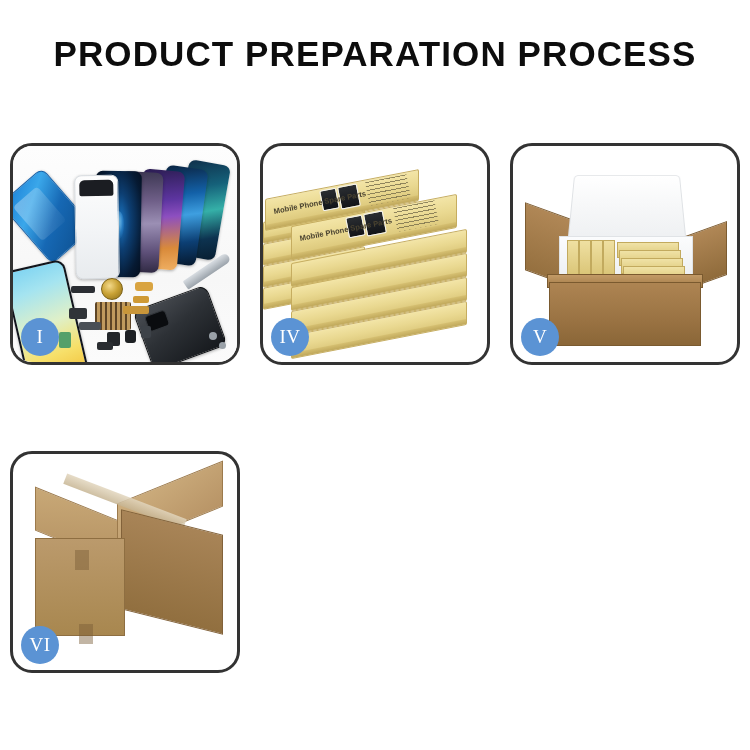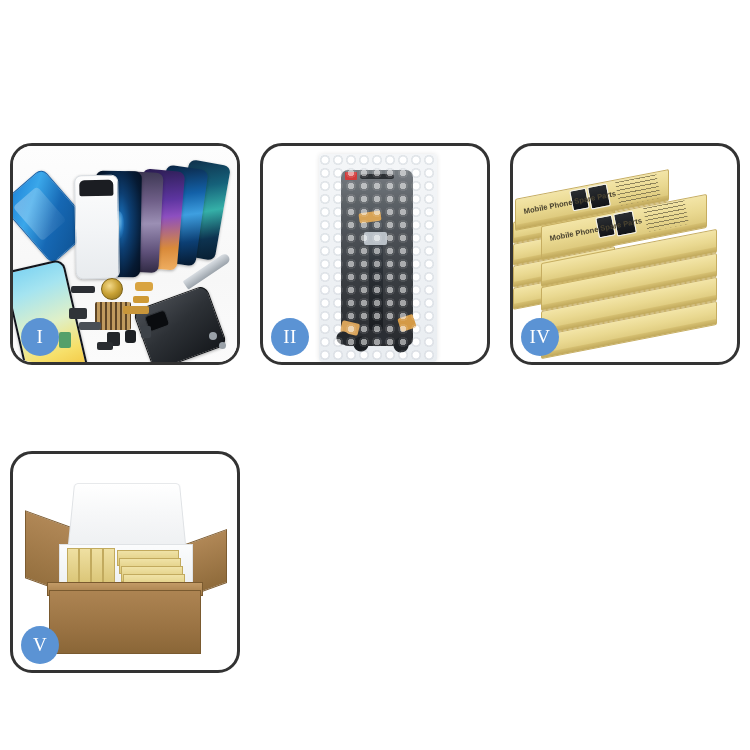--- a/index.html
+++ b/index.html
@@ -443,20 +443,21 @@
   }
   .p6 .fm1 { left: 62px; top: 96px; }
   .p6 .fm2 { left: 66px; top: 170px; }
 </style>
 </head>
 <body>
 
 <div class="page">
 
   <div class="header">
+    <div class="title">PRODUCT PREPARATION PROCESS</div>
   </div>
 
   <div class="grid">
 
     <div class="panel p1">
       <div class="panel-photo scene">
         <div class="fan-phone ph-blue-film"></div>
         <div class="fan-phone ph-a"></div>
         <div class="fan-phone ph-b"></div>
         <div class="fan-phone ph-c"></div>
@@ -478,35 +479,20 @@
         <div class="part pt8"></div>
         <div class="part pt9"></div>
         <div class="part pt10"></div>
         <div class="part pt11"></div>
         <div class="part pt12"></div>
         <div class="part pt13"></div>
       </div>
       <div class="badge">I</div>
     </div>
 
-    <div class="panel p2">
-      <div class="panel-photo">
-        <div class="bubbleSheet"></div>
-        <div class="lcd"></div>
-        <div class="redlabel"></div>
-        <div class="flex"></div>
-        <div class="connector"></div>
-        <div class="tapeA"></div>
-        <div class="tapeB"></div>
-        <div class="tapeC"></div>
-        <div class="chipsRow"></div>
-        <div class="bubbleOverlay"></div>
-      </div>
-      <div class="badge">II</div>
-    </div>
 
 
     <div class="panel p4">
       <div class="panel-photo">
         <div class="stackbox sb1">
             <div class="edge"></div>
           </div>
         <div class="stackbox sb2">
             <div class="edge"></div>
           </div>
@@ -559,15 +545,27 @@
         <div class="ybox flat" style="left:104px; top:96px;"></div>
         <div class="ybox flat" style="left:106px; top:104px;"></div>
         <div class="ybox flat" style="left:108px; top:112px;"></div>
         <div class="ybox flat" style="left:110px; top:120px;"></div>
         <div class="cartonTopRim"></div>
         <div class="cartonBody"></div>
       </div>
       <div class="badge">V</div>
     </div>
 
+    <div class="panel p6">
+      <div class="panel-photo">
+        <div class="topL"></div>
+        <div class="topR"></div>
+        <div class="tape"></div>
+        <div class="sideface"></div>
+        <div class="frontface"></div>
+        <div class="flapmark fm1"></div>
+        <div class="flapmark fm2"></div>
+      </div>
+      <div class="badge">VI</div>
+    </div>
 
   </div>
 </div>
 
 </body></html>

